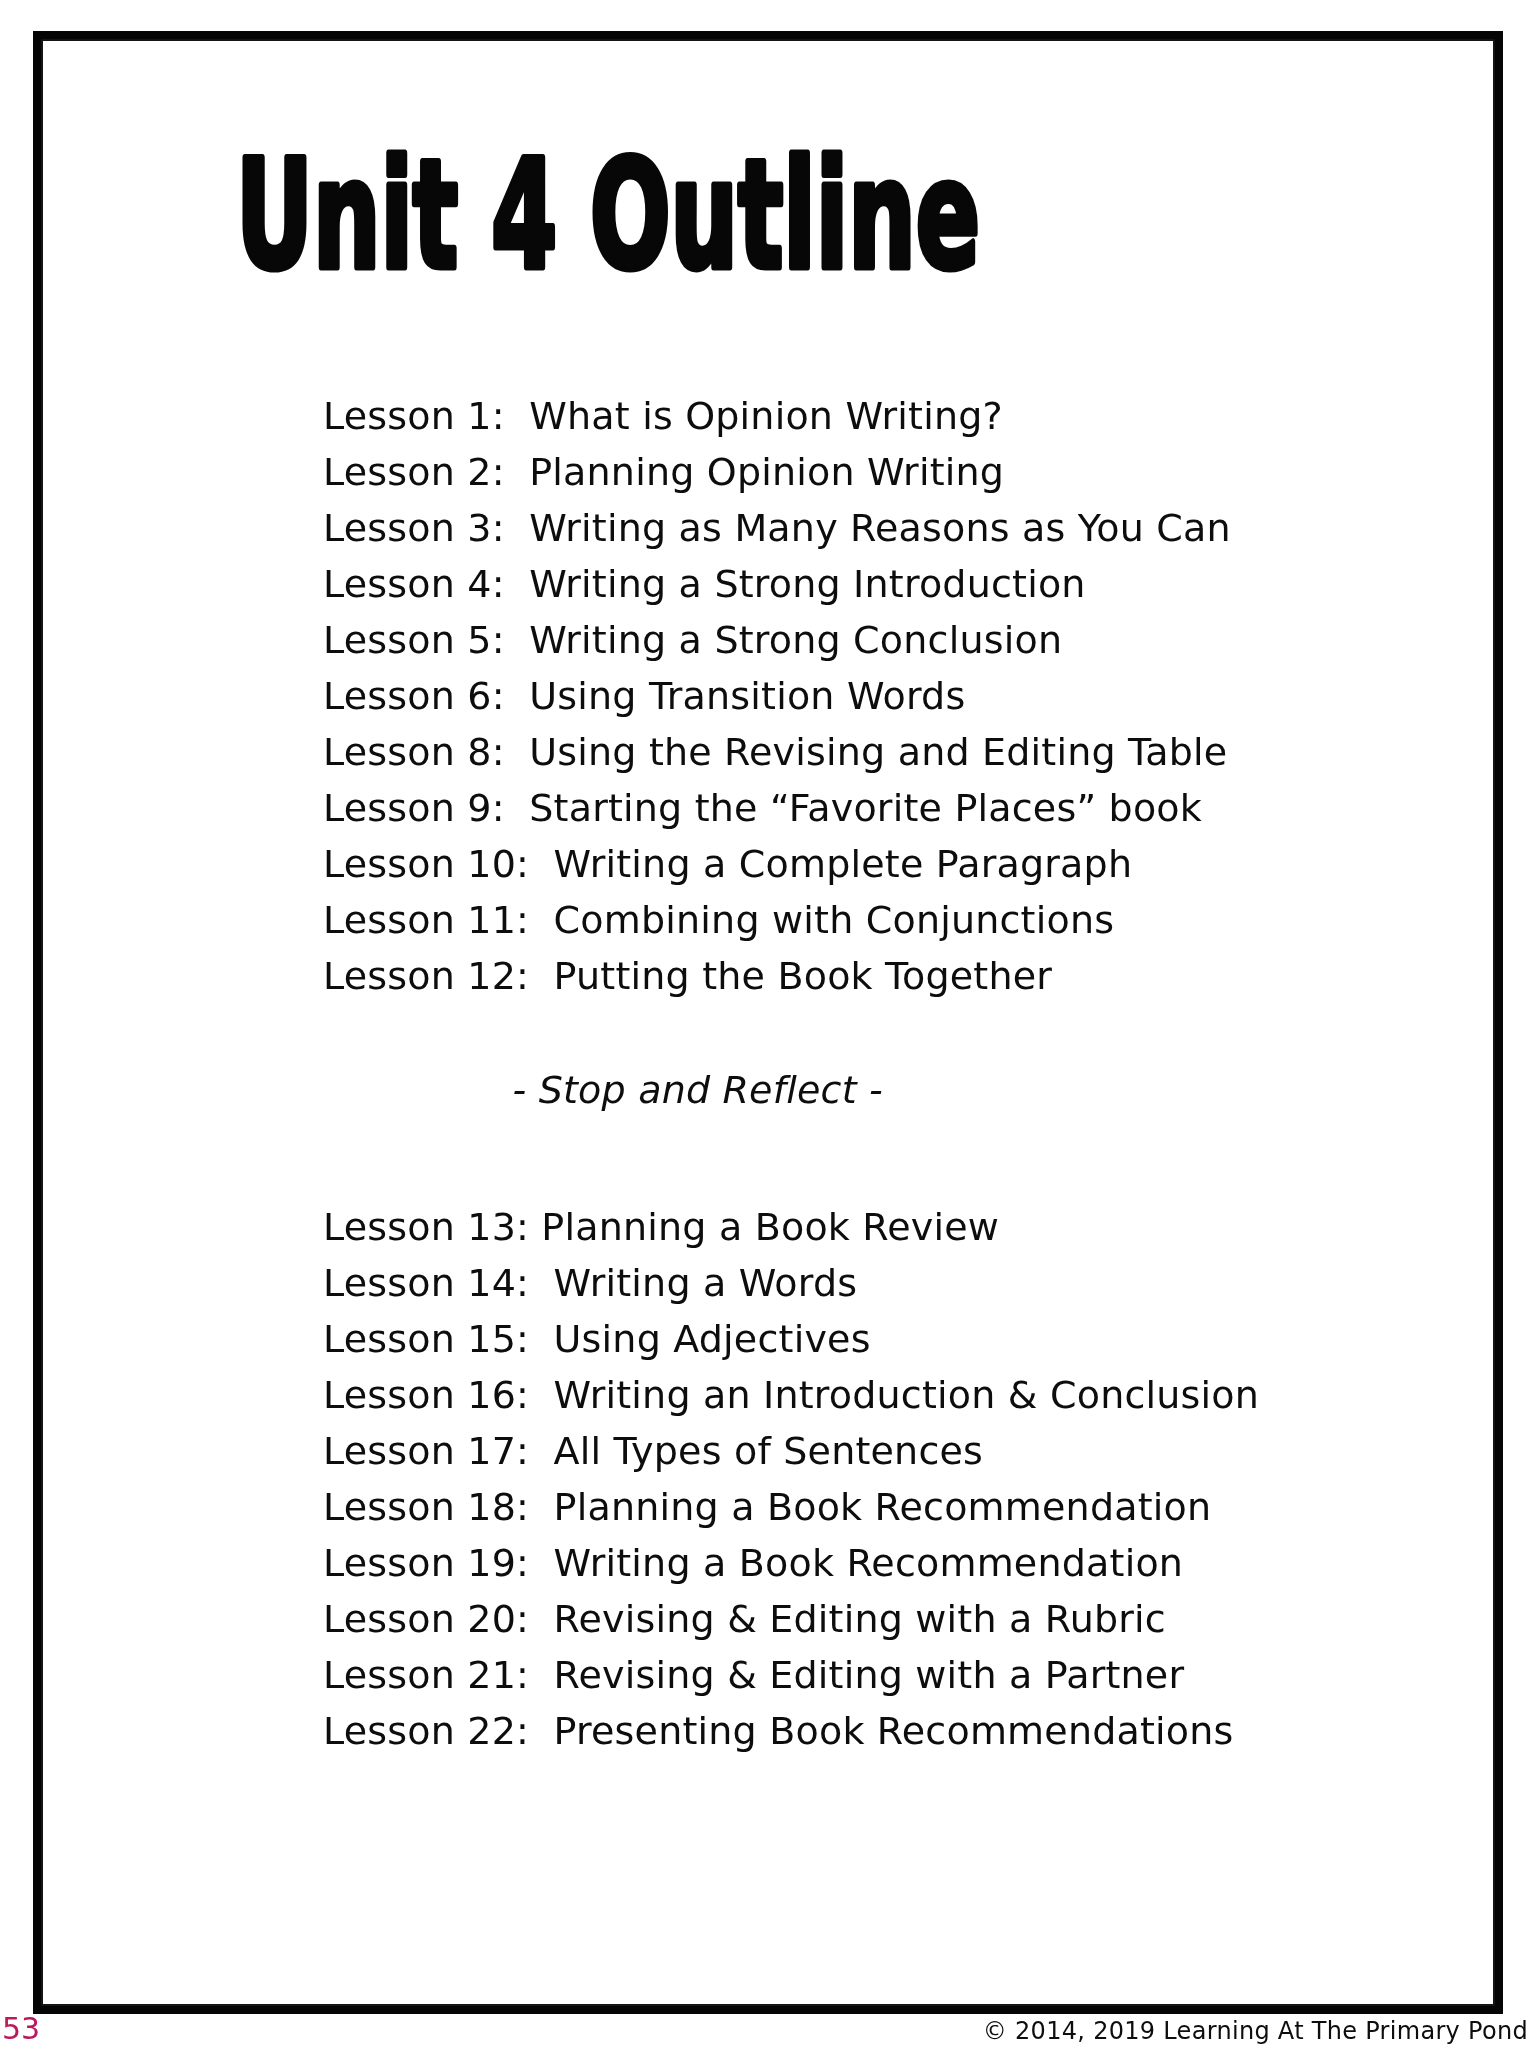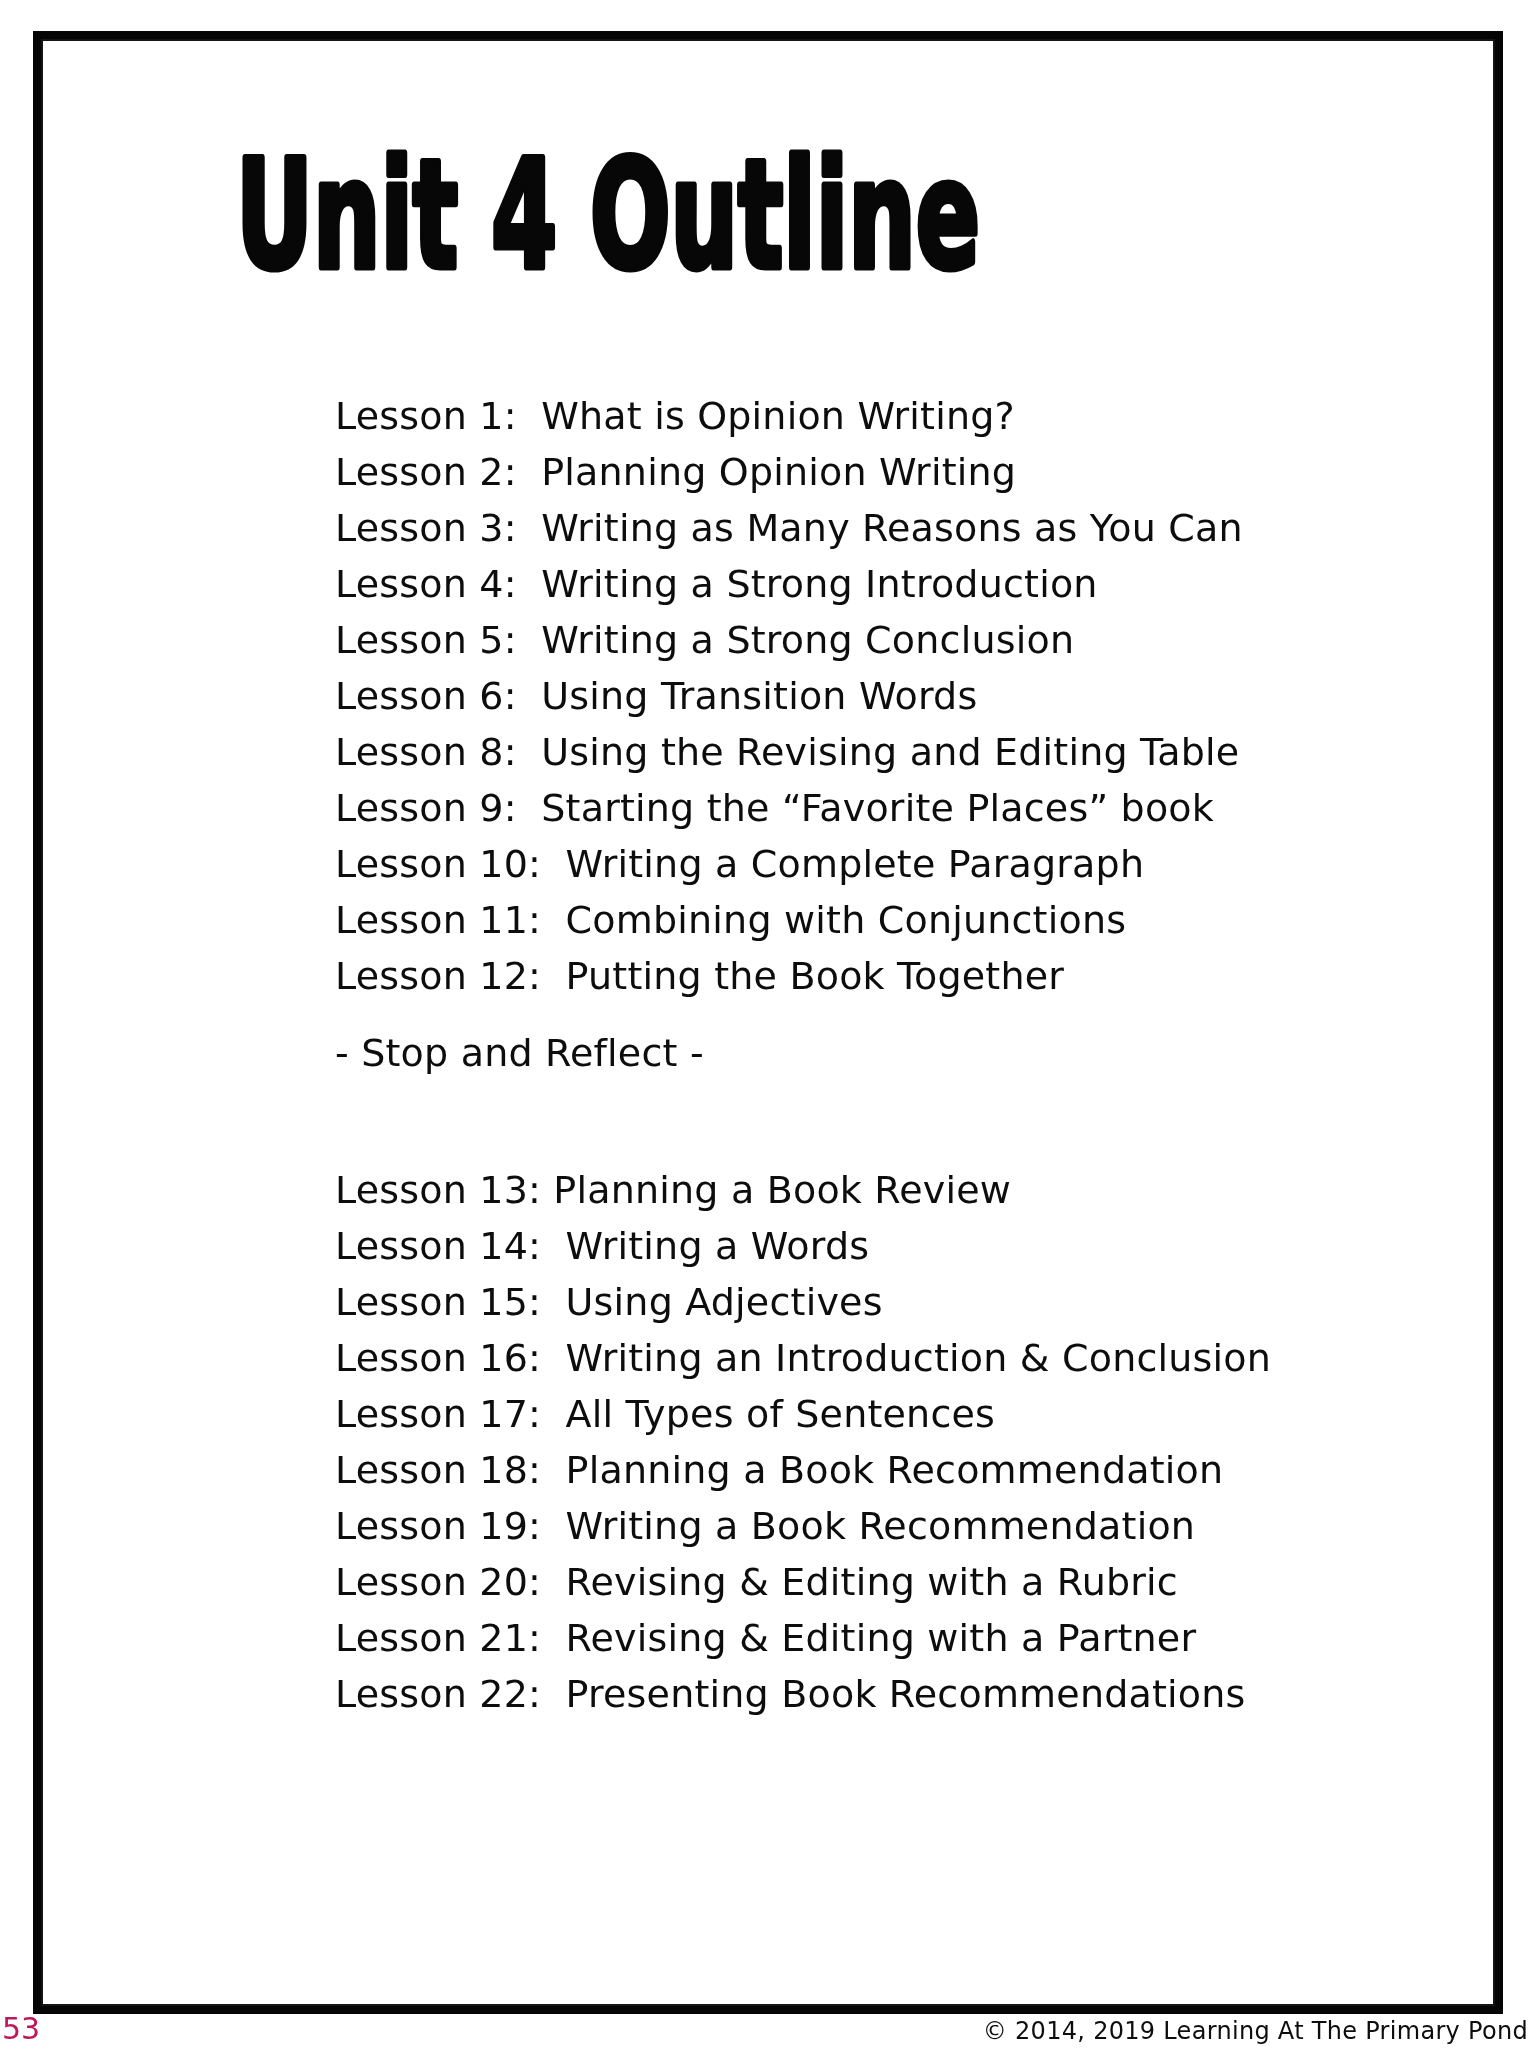--- a/index.html
+++ b/index.html
@@ -40,38 +40,39 @@
     font-weight: bold;
     fill: #070707;
     stroke: #070707;
     stroke-width: 7px;
     stroke-linejoin: round;
     stroke-linecap: round;
     paint-order: stroke;
   }
   .lessons {
     position: absolute;
-    left: 335px;
+    left: 323px;
     top: 388px;
     font-size: 38px;
     line-height: 56px;
     letter-spacing: 0.2px;
     color: #0d0d0d;
   }
   .lesson-row {
     white-space: pre;   
     height: 56px;
   }
   .divider-row {
     width: 560px;
-    text-align: left;
+    text-align: right;
     white-space: pre;
     height: 56px;
-    margin-top: 21px;
+    margin-top: 58px;
     margin-bottom: 81px;
+    font-style: italic;
   }
   .page-number {
     position: absolute;
     left: 2px;
     top: 2012px;
     font-size: 30px;
     line-height: 34px;
     color: #be185d;
   }
   .copyright {

